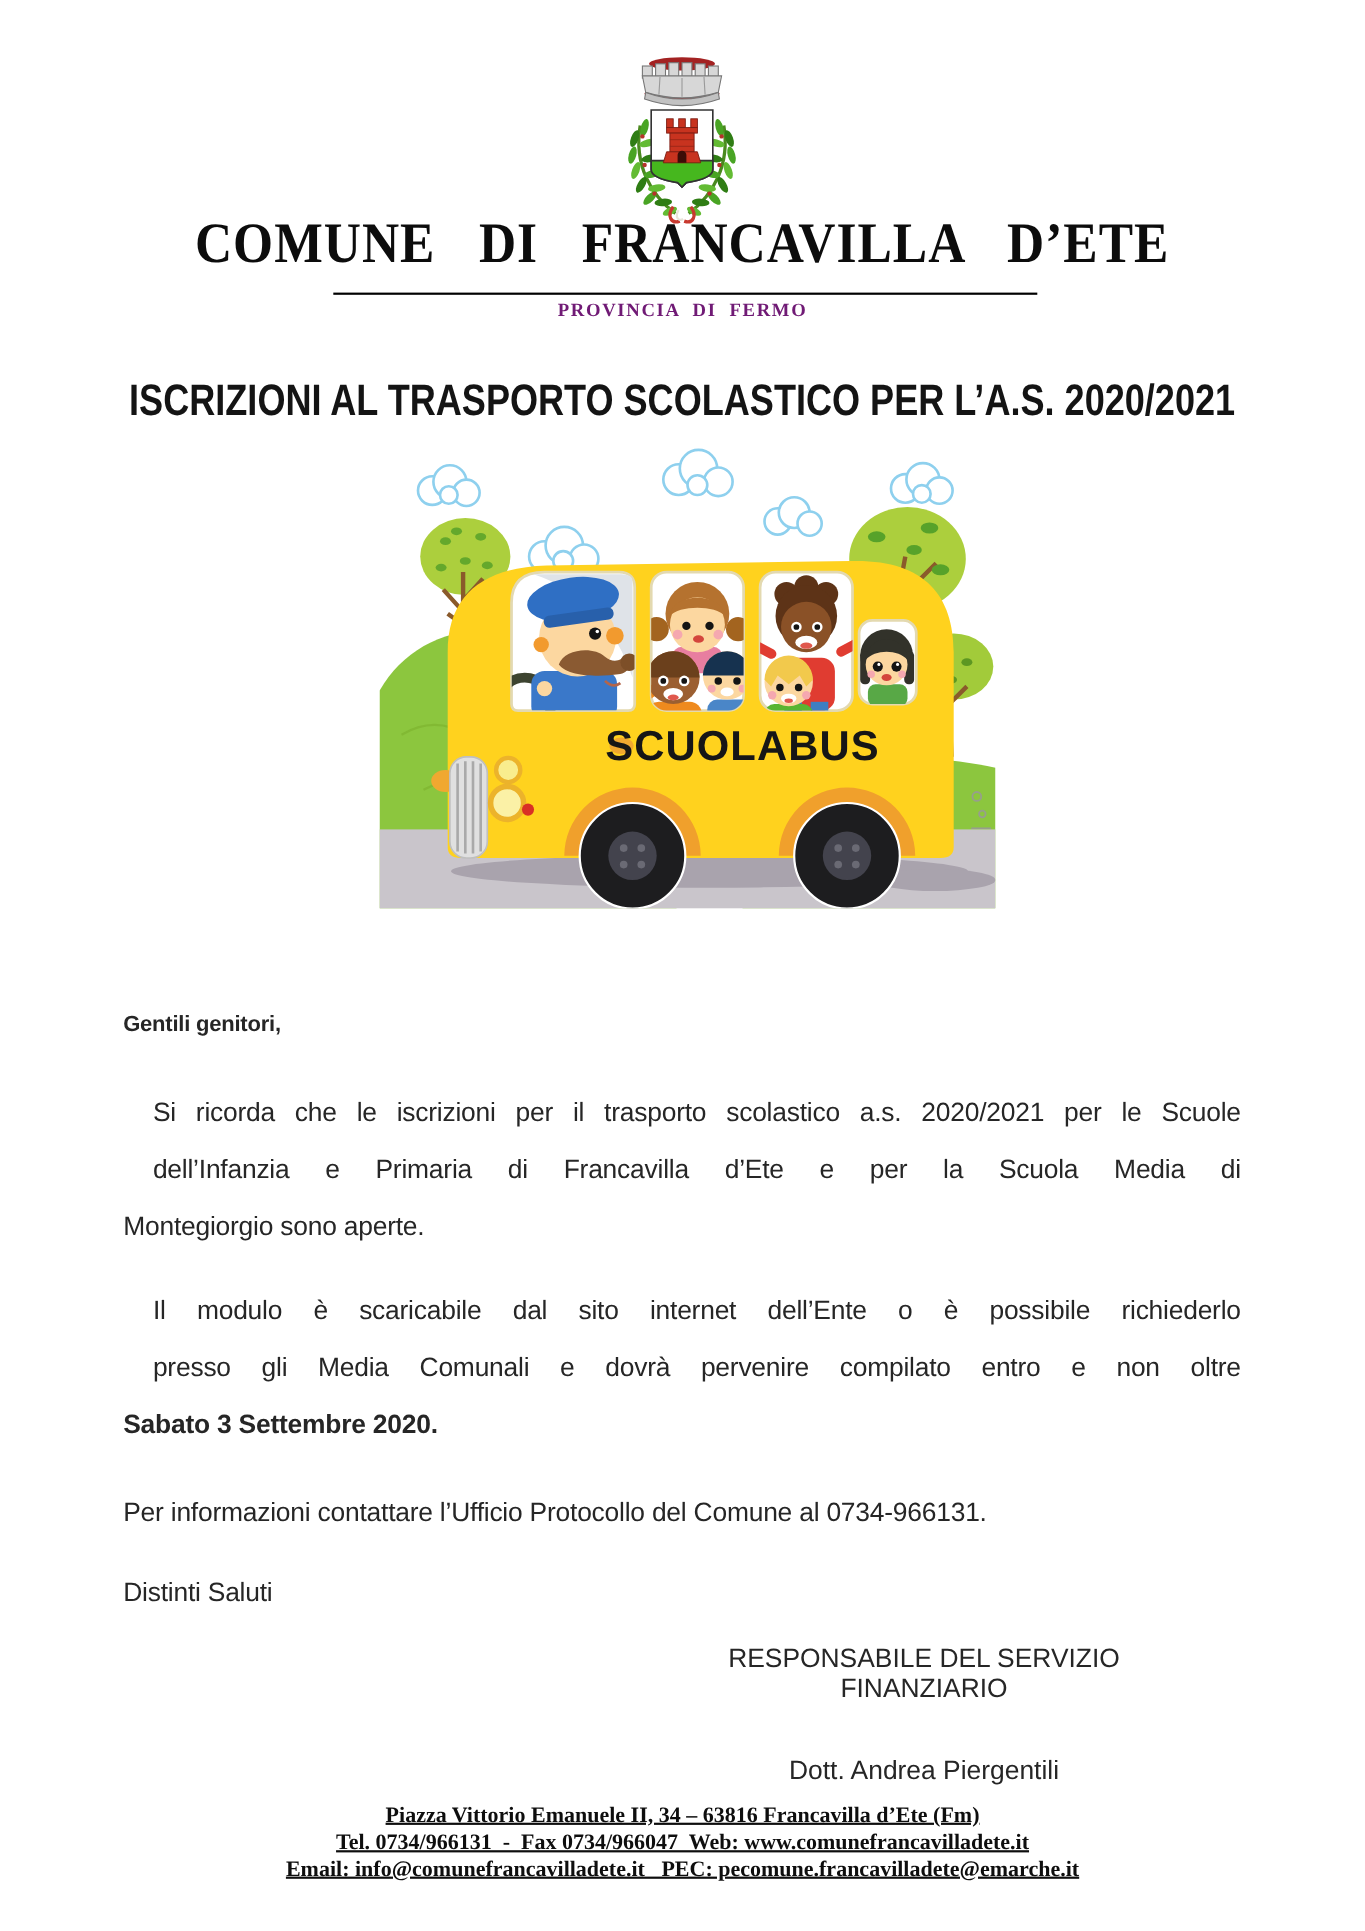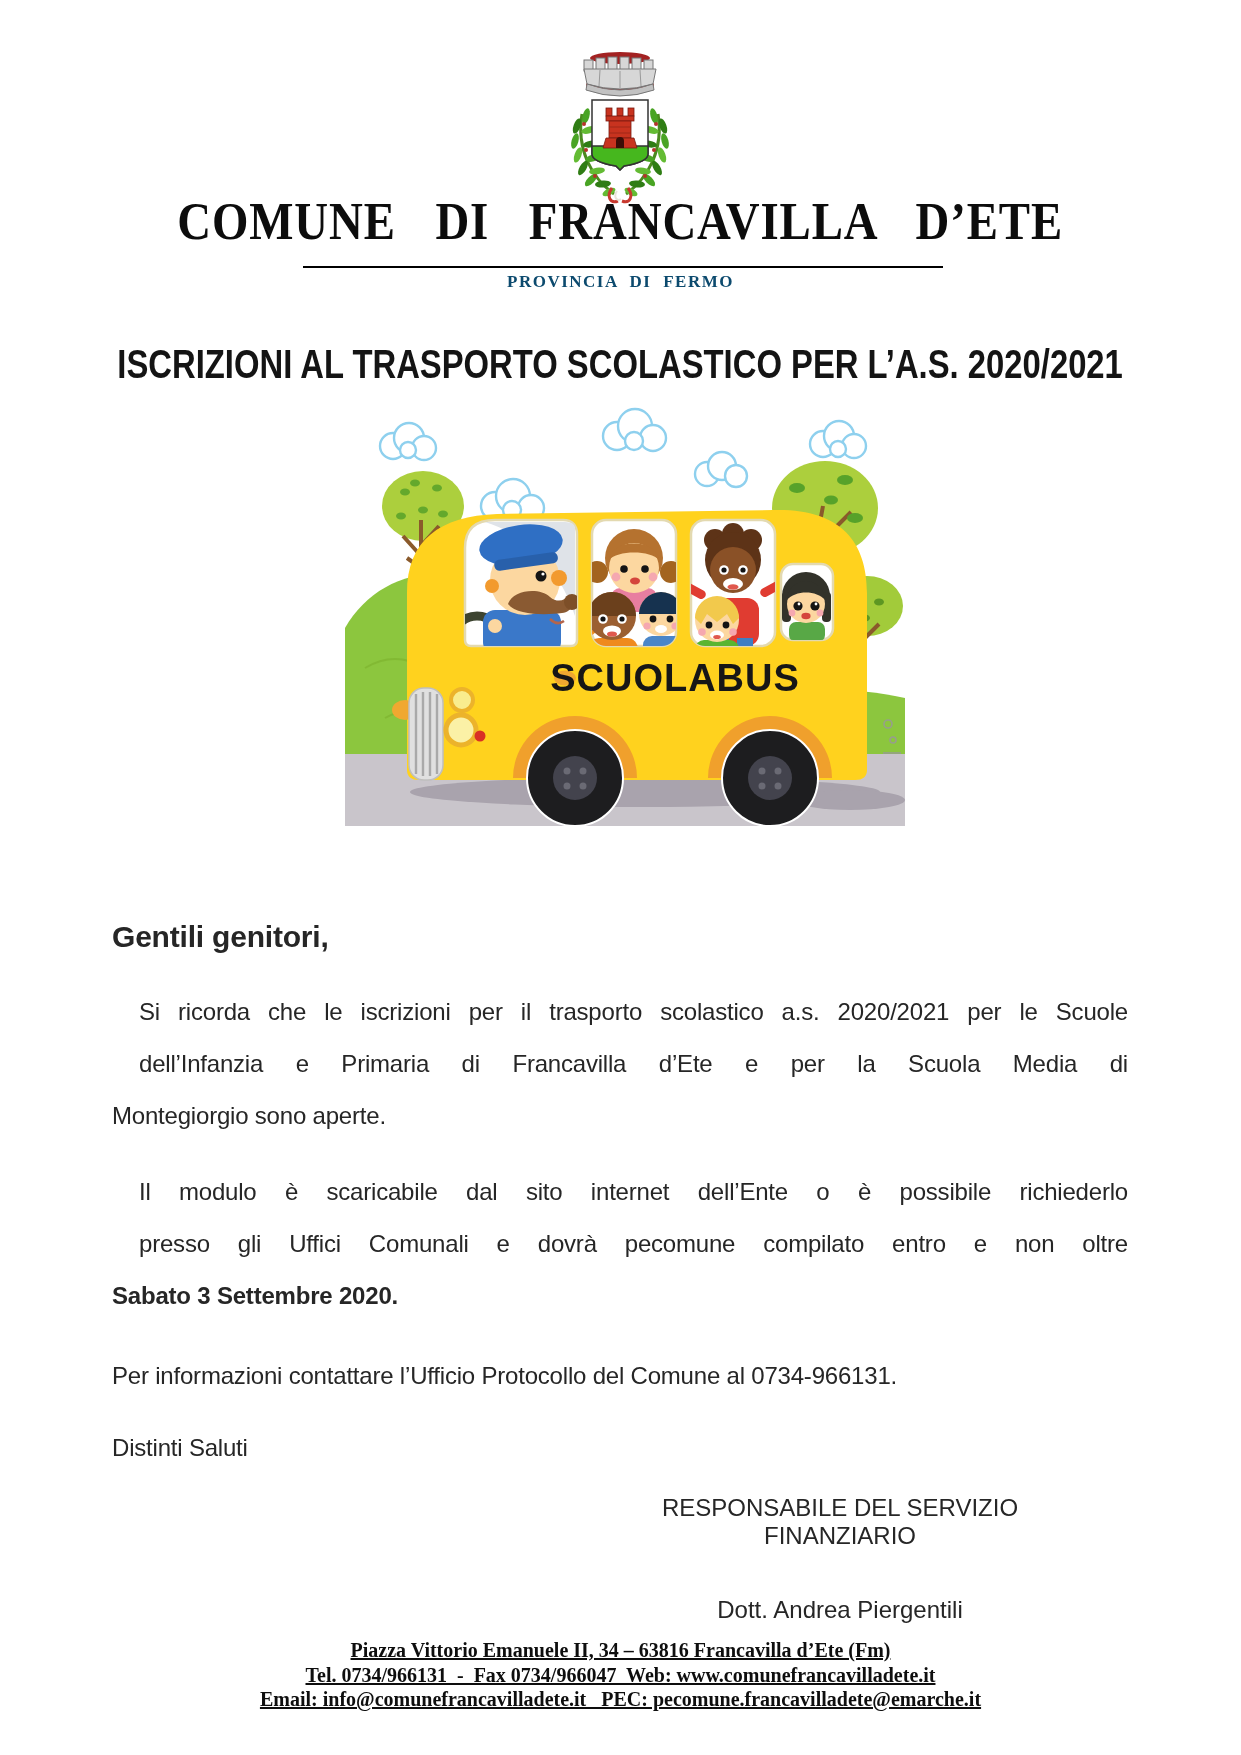--- a/index.html
+++ b/index.html
@@ -9,32 +9,32 @@
   
   .crest{position:absolute;left:540px;top:38px;width:160px;height:168px;}
   .muni-title{position:absolute;left:0;top:192px;width:1241px;text-align:center;
       font-family:"Liberation Serif",serif;font-weight:bold;font-size:52px;color:#0c0c0c;
       white-space:nowrap;}
   .muni-title span{display:inline-block;transform:scaleX(.90);transform-origin:center;
       word-spacing:30px;letter-spacing:1px;}
   .sep-line{position:absolute;left:303px;top:266px;width:640px;border-top:2.5px solid #000;}
   .province{position:absolute;left:0;top:272px;width:1241px;text-align:center;
       font-family:"Liberation Serif",serif;font-weight:bold;font-size:17px;letter-spacing:1.5px;
-      color:#0c4a6e;word-spacing:6px;}
+      color:#701a75;word-spacing:6px;}
 
   .headline{position:absolute;left:0;top:342px;width:1241px;text-align:center;white-space:nowrap;}
   .headline span{display:inline-block;transform:scaleX(.82);transform-origin:center;
       font-weight:bold;font-size:40px;letter-spacing:0px;color:#141414;}
 
   .illu{position:absolute;left:345px;top:388px;width:560px;height:438px;}
 
   
   .bodyblock{position:absolute;left:112px;width:1016px;font-size:24px;letter-spacing:-0.2px;
       color:#262626;}
-  .salutation{top:920px;font-weight:bold;font-size:30px;}
+  .salutation{top:920px;font-weight:bold;font-size:20px;}
   .para{line-height:52px;}
   .p1{top:986px;}
   .p2{top:1166px;}
   .p3{top:1350px;}
   .closing{top:1422px;}
   .line-j{text-align:justify;text-align-last:justify;margin-left:27px;}
   .bold-line{font-weight:bold;}
 
   .signature{position:absolute;left:585px;top:1494px;width:510px;text-align:center;
       font-size:24px;color:#262626;}
@@ -364,21 +364,21 @@
   <div class="bodyblock salutation">Gentili genitori,</div>
 
   <div class="bodyblock para p1">
     <div class="line-j">Si ricorda che le iscrizioni per il trasporto scolastico a.s. 2020/2021 per le Scuole</div>
     <div class="line-j">dell’Infanzia e Primaria di Francavilla d’Ete e per la Scuola Media di</div>
     <div>Montegiorgio sono aperte.</div>
   </div>
 
   <div class="bodyblock para p2">
     <div class="line-j">Il modulo è scaricabile dal sito internet dell’Ente o è possibile richiederlo</div>
-    <div class="line-j">presso gli Uffici Comunali e dovrà pecomune compilato entro e non oltre</div>
+    <div class="line-j">presso gli Media Comunali e dovrà pervenire compilato entro e non oltre</div>
     <div class="bold-line">Sabato 3 Settembre 2020.</div>
   </div>
 
   <div class="bodyblock para p3">Per informazioni contattare l’Ufficio Protocollo del Comune al 0734-966131.</div>
 
   <div class="bodyblock para closing">Distinti Saluti</div>
 
   <div class="signature">
     <div class="role">RESPONSABILE DEL SERVIZIO FINANZIARIO</div>
     <div class="name">Dott. Andrea Piergentili</div>

